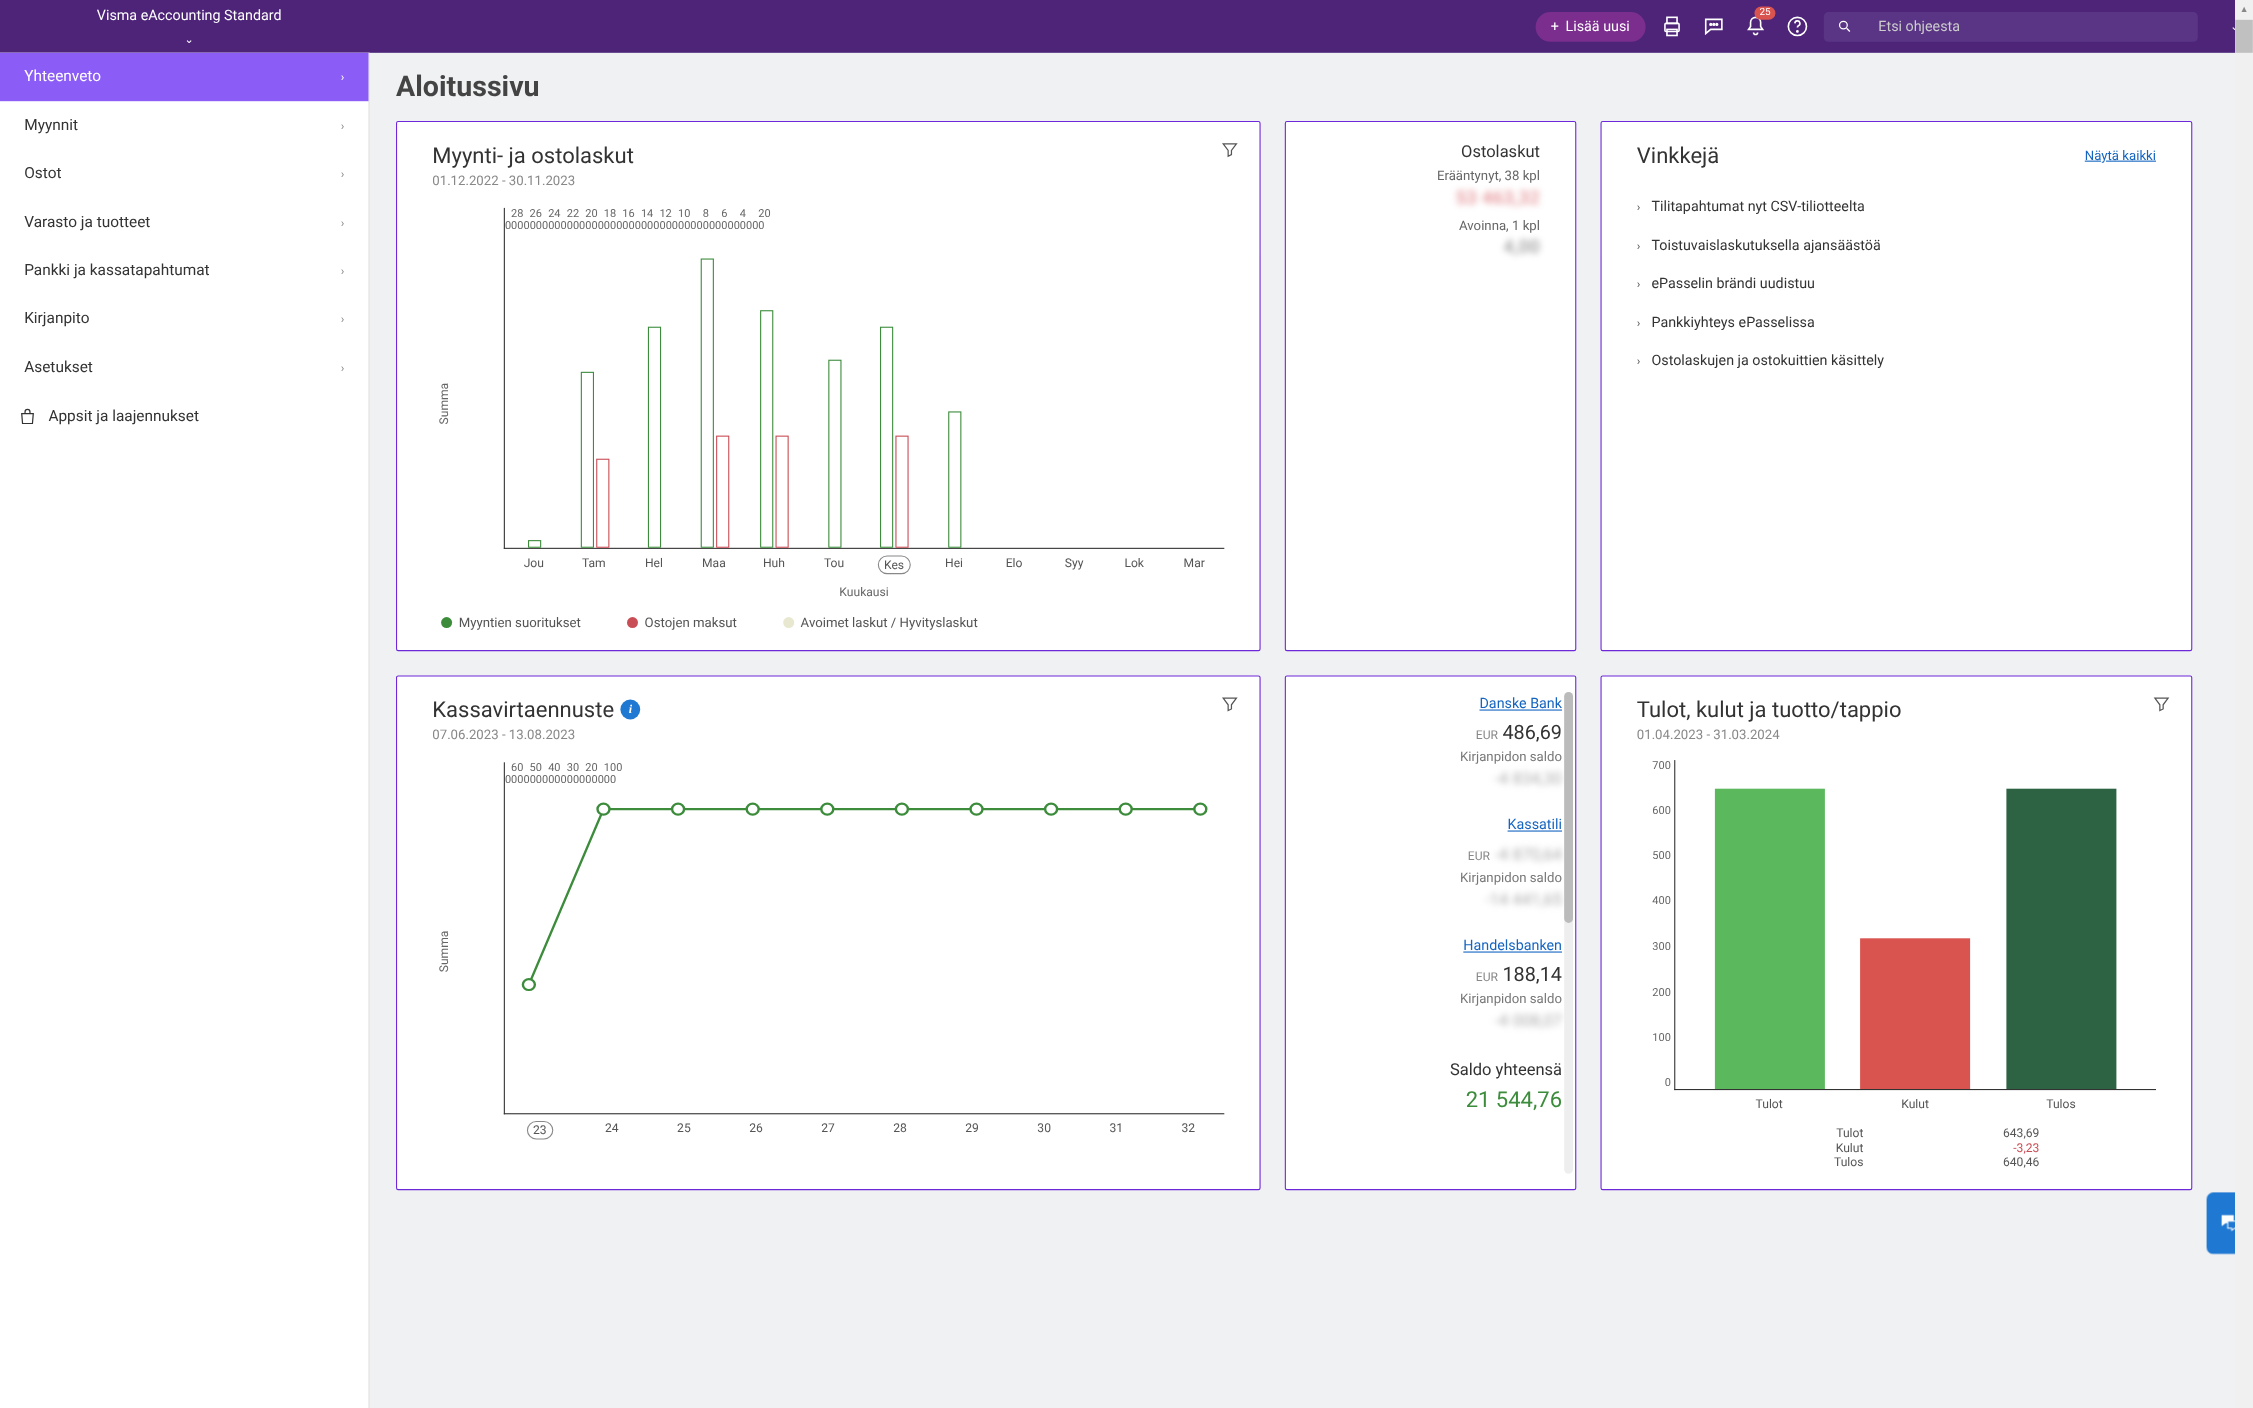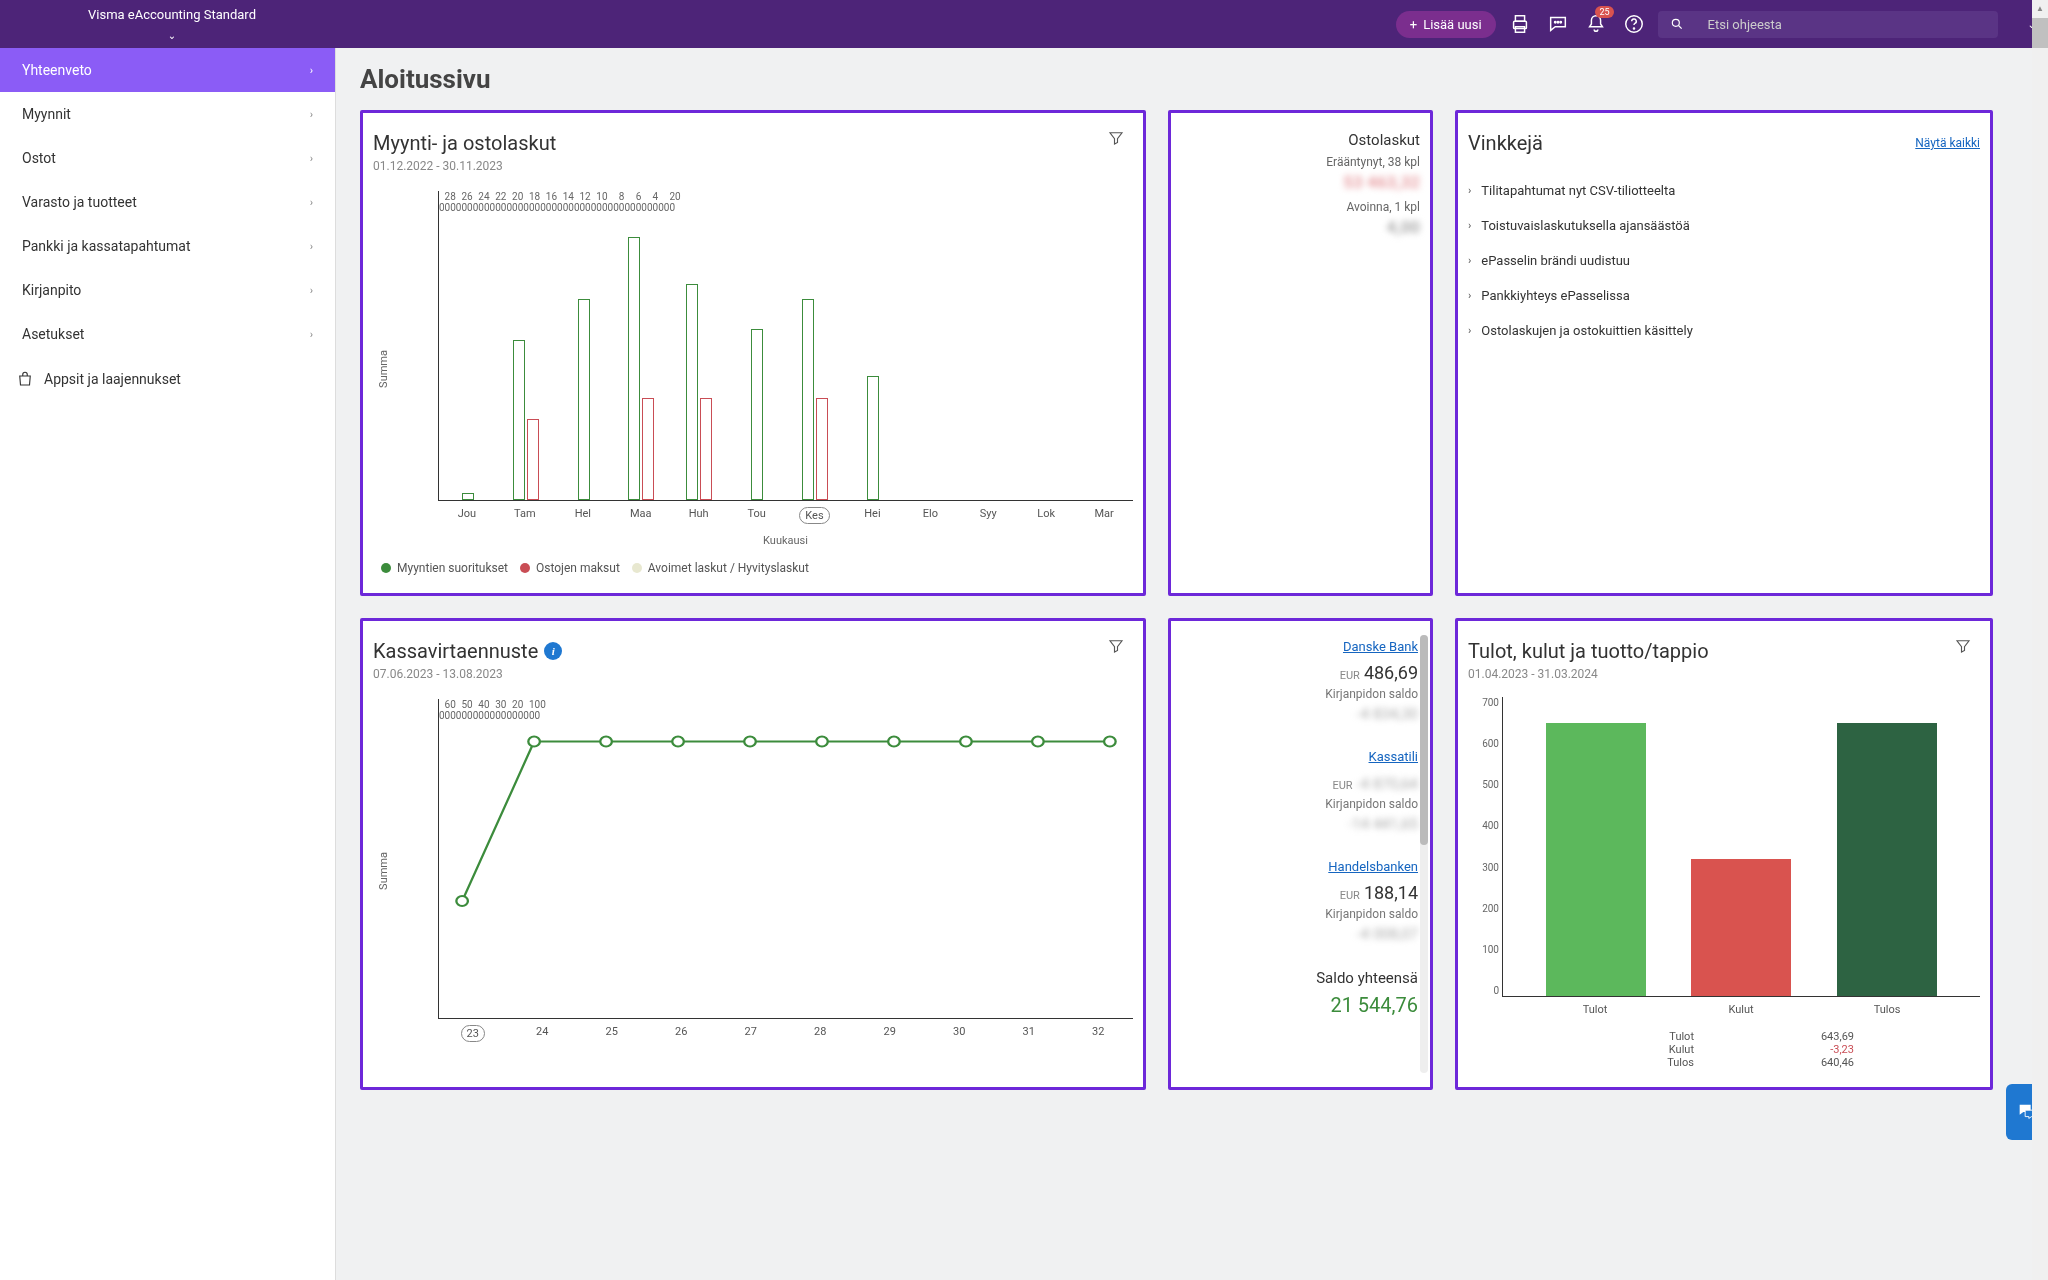--- a/index.html
+++ b/index.html
@@ -27,21 +27,21 @@
 .sidebar-item.active { background: #8b5cf6; color: #fff; }
 .sidebar-item .chev { font-size: 11px; color: #888; }
 .sidebar-item.active .chev { color: #fff; }
 .sidebar-apps { display:flex; align-items:center; gap:10px; padding: 14px 16px; cursor:pointer; font-size:14px; }
 .sidebar-apps svg { width:18px; height:18px; stroke:#333; fill:none; stroke-width:1.5; }
 
 .main { flex: 1; padding: 16px 24px; overflow-y: auto; position: relative; }
 h1.page-title { font-size: 26px; font-weight: 700; color: #444; margin-bottom: 16px; }
 
 .row { display: flex; gap: 22px; margin-bottom: 22px; }
-.card { background: #fff; border: 3px solid #6d28d9; border-radius: 2px; padding: 18px 10px; position: relative; }
+.card { background: #fff; border: 1px solid #6d28d9; border-radius: 2px; padding: 18px 32px; position: relative; }
 .card-wide { flex: 0 0 786px; }
 .card-narrow { flex: 0 0 265px; }
 .card-med { flex: 0 0 538px; }
 
 .card-title { font-size: 20px; font-weight: 400; color: #333; }
 .card-date { font-size: 12px; color: #888; margin-top: 4px; }
 .filter-icon { position: absolute; top: 16px; right: 18px; width: 18px; height: 18px; cursor: pointer; }
 .filter-icon svg { width:18px; height:18px; fill:none; stroke:#555; stroke-width:1.5; }
 .info-icon { display:inline-flex; width:18px; height:18px; background:#1f78d1; color:#fff; border-radius:50%; align-items:center; justify-content:center; font-size:11px; font-weight:bold; font-style:italic; font-family:Georgia,serif; margin-left:6px; vertical-align:2px; }
 
@@ -54,21 +54,21 @@
 .bars-row { position:absolute; bottom:0; left:0; right:0; height:100%; display:flex; align-items:flex-end; }
 .month-group { flex:1; display:flex; align-items:flex-end; justify-content:center; gap:2px; height:100%; padding:0 6px; }
 .bar { width:12px; }
 .bar.sales { border:1px solid #3c8c3c; background:#fff; }
 .bar.purch { border:1px solid #c94d55; background:#fff; }
 .x-ticks { display:flex; margin-left:48px; }
 .x-tick { flex:1; text-align:center; font-size:11px; color:#555; padding-top:6px; }
 .x-tick.circled { position:relative; }
 .x-tick.circled span { display:inline-block; border:1px solid #888; border-radius:10px; padding:1px 5px; }
 .x-axis-label { text-align:center; font-size:11px; color:#666; margin-top:10px; margin-left:48px; }
-.legend { display:flex; gap:12px; margin-top:14px; margin-left:8px; font-size:12px; color:#555; }
+.legend { display:flex; gap:42px; margin-top:14px; margin-left:8px; font-size:12px; color:#555; }
 .legend-item { display:flex; align-items:center; gap:6px; }
 .dot { width:10px; height:10px; border-radius:50%; }
 .dot.green { background:#3c8c3c; }
 .dot.red { background:#c94d55; }
 .dot.pale { background:#e8e8d0; }
 
 
 .stat-block { text-align:right; margin-bottom:18px; }
 .stat-heading { font-size:15px; color:#333; margin-bottom:6px; }
 .stat-line { font-size:12px; color:#666; margin-bottom:3px; }

